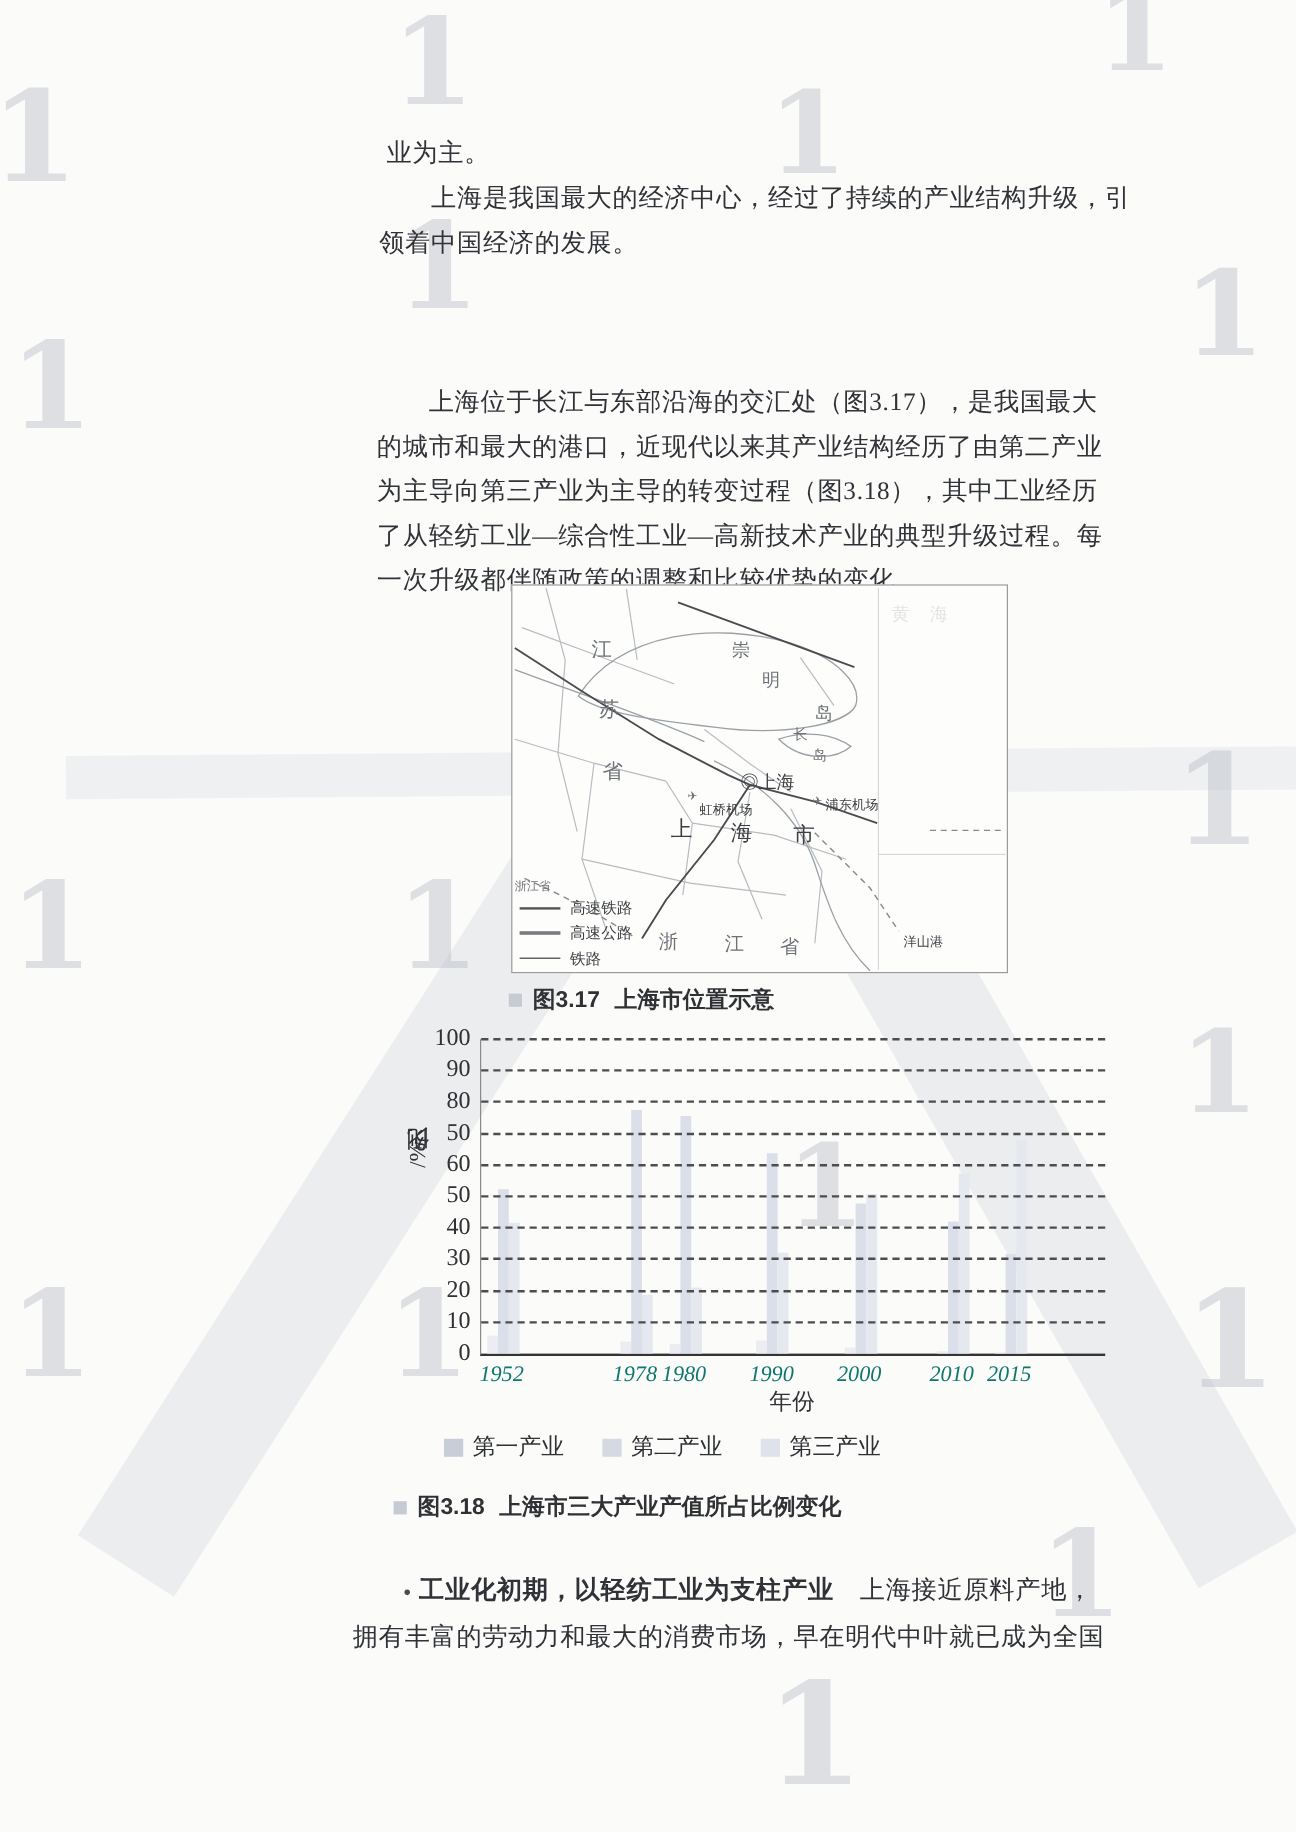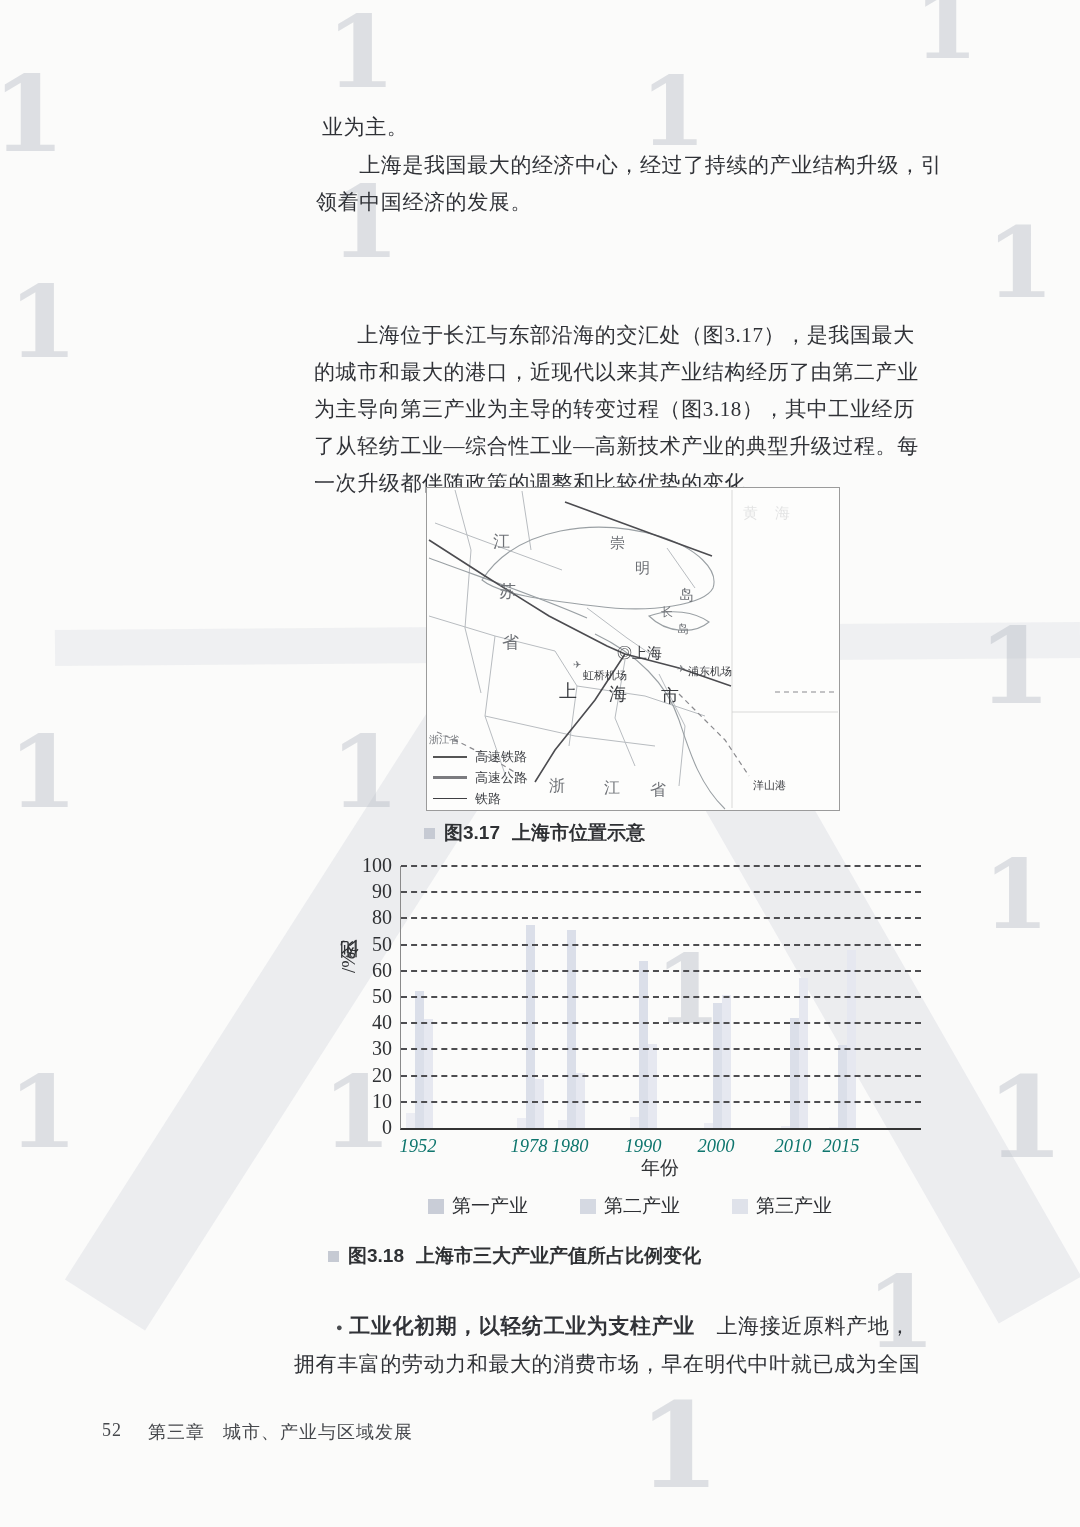--- a/index.html
+++ b/index.html
@@ -38,21 +38,21 @@
   
   .plot{position:absolute;left:400px;top:866px;width:520px;height:262px;z-index:9;
         border-left:1.5px solid #8a8a8a;border-bottom:2.5px solid #343434;}
   .gridline{position:absolute;left:0;width:100%;height:0;border-top:2px dashed #4d4d50;z-index:3;}
   .bar{position:absolute;bottom:0;width:9px;z-index:1;}
   .ytick{position:absolute;width:42px;text-align:right;font-size:20px;color:#2f3134;z-index:10;}
   .xtick{position:absolute;width:80px;text-align:center;font-size:18.5px;color:#0f766e;z-index:10;font-style:italic;}
   .axis-label{position:absolute;font-size:19px;color:#2f3134;z-index:10;}
   .ylab{writing-mode:vertical-rl;transform:rotate(180deg);}
   .legend{position:absolute;left:370px;top:1193px;width:520px;display:flex;
-          justify-content:center;gap:52px;z-index:10;}
+          gap:32px;z-index:10;}
   .legend-item{display:flex;align-items:center;}
   .legend-swatch{width:16px;height:15px;margin-right:8px;}
   .legend-label{font-size:19px;color:#2e3034;}
 </style>
 </head>
 <body>
 
 <div class="page">
 
   <div class="wm">
@@ -252,21 +252,14 @@
 
   <div class="caption" style="left:328px;top:1243px;">
     <span class="cap-square"></span>
     <span class="cap-label">图3.18</span>
     <span>上海市三大产业产值所占比例变化</span>
   </div>
 
   <p class="txt" style="left:294px;top:1286px;width:680px;text-indent:2em;"><span class="bullet-dot">●</span><span class="lead-bold">工业化初期，以轻纺工业为支柱产业</span><span>　上海接近原料产地，
 拥有丰富的劳动力和最大的消费市场，早在明代中叶就已成为全国</span></p>
 
-  <div style="position:absolute;left:102px;top:1420px;z-index:10;font-size:18px;color:#46484c;letter-spacing:1px;display:flex;">
-    <span>52</span>
-    <span style="width:26px;"></span>
-    <span>第三章</span>
-    <span style="width:18px;"></span>
-    <span>城市、产业与区域发展</span>
-  </div>
 
 </div>
 
 </body></html>

